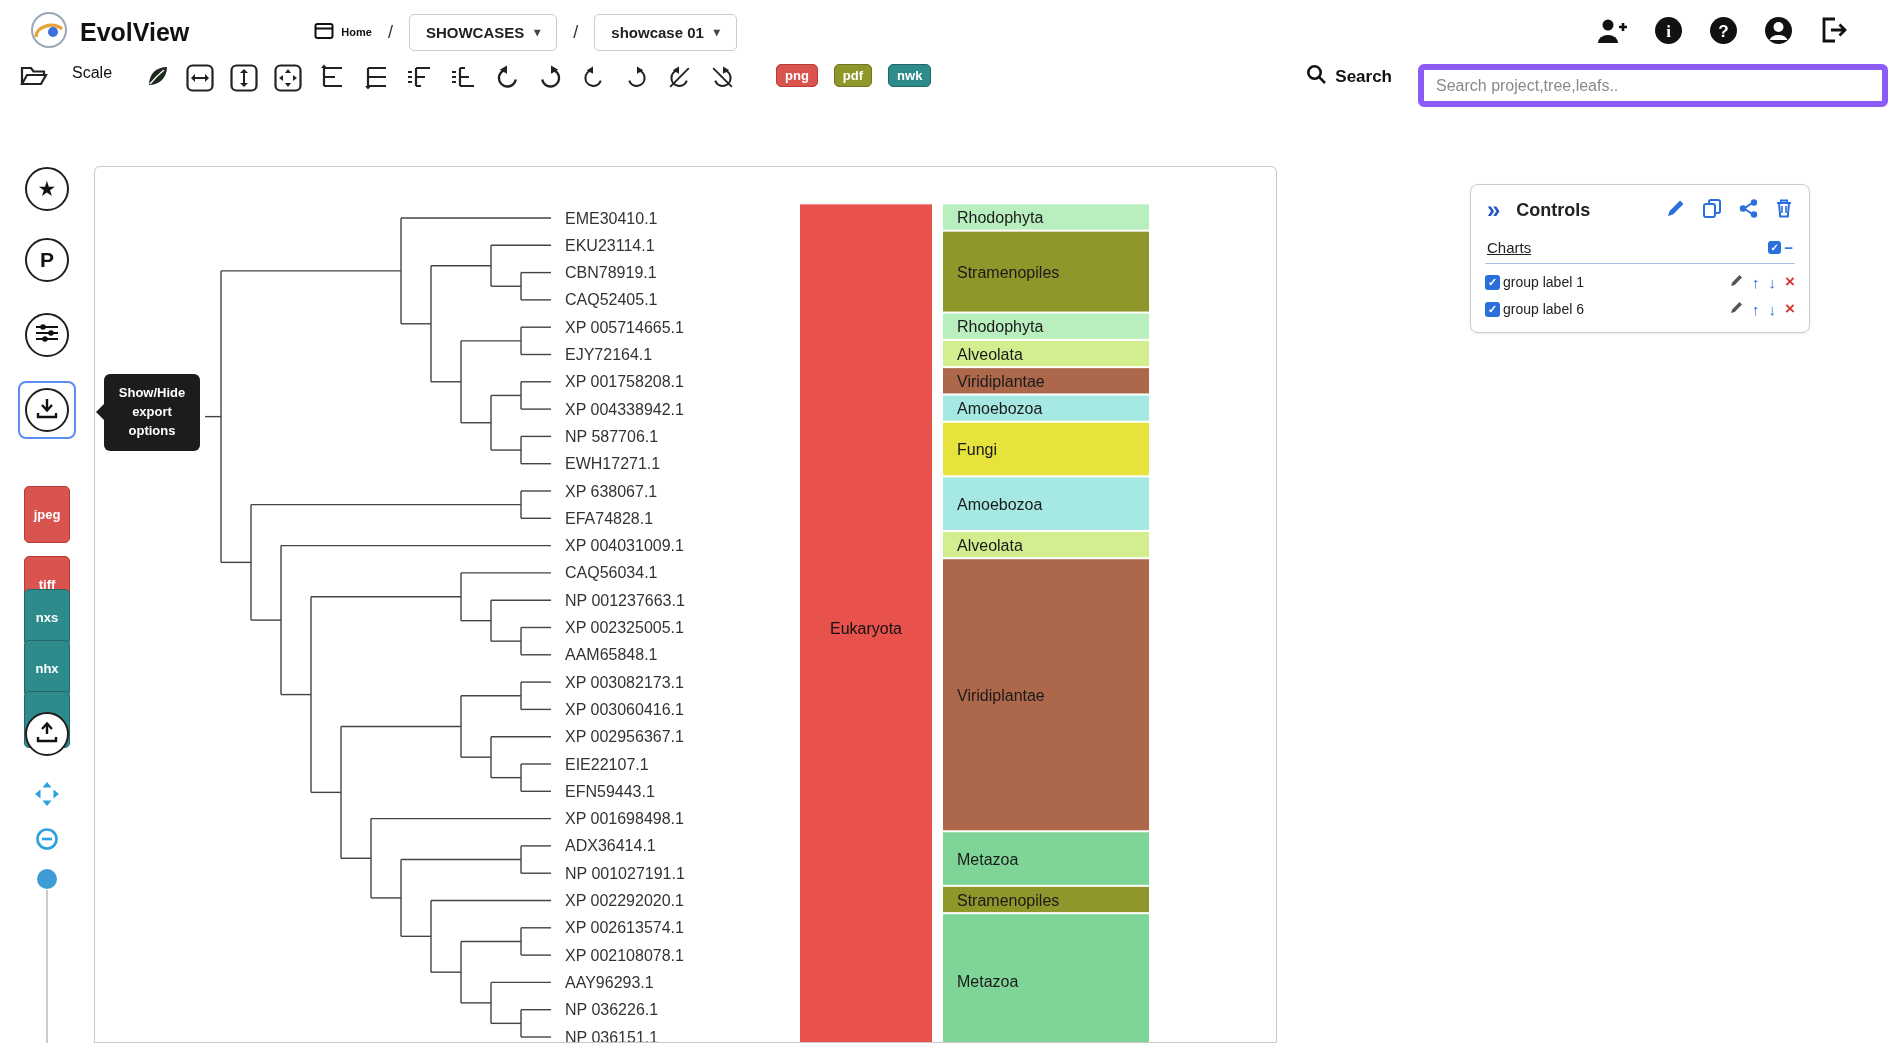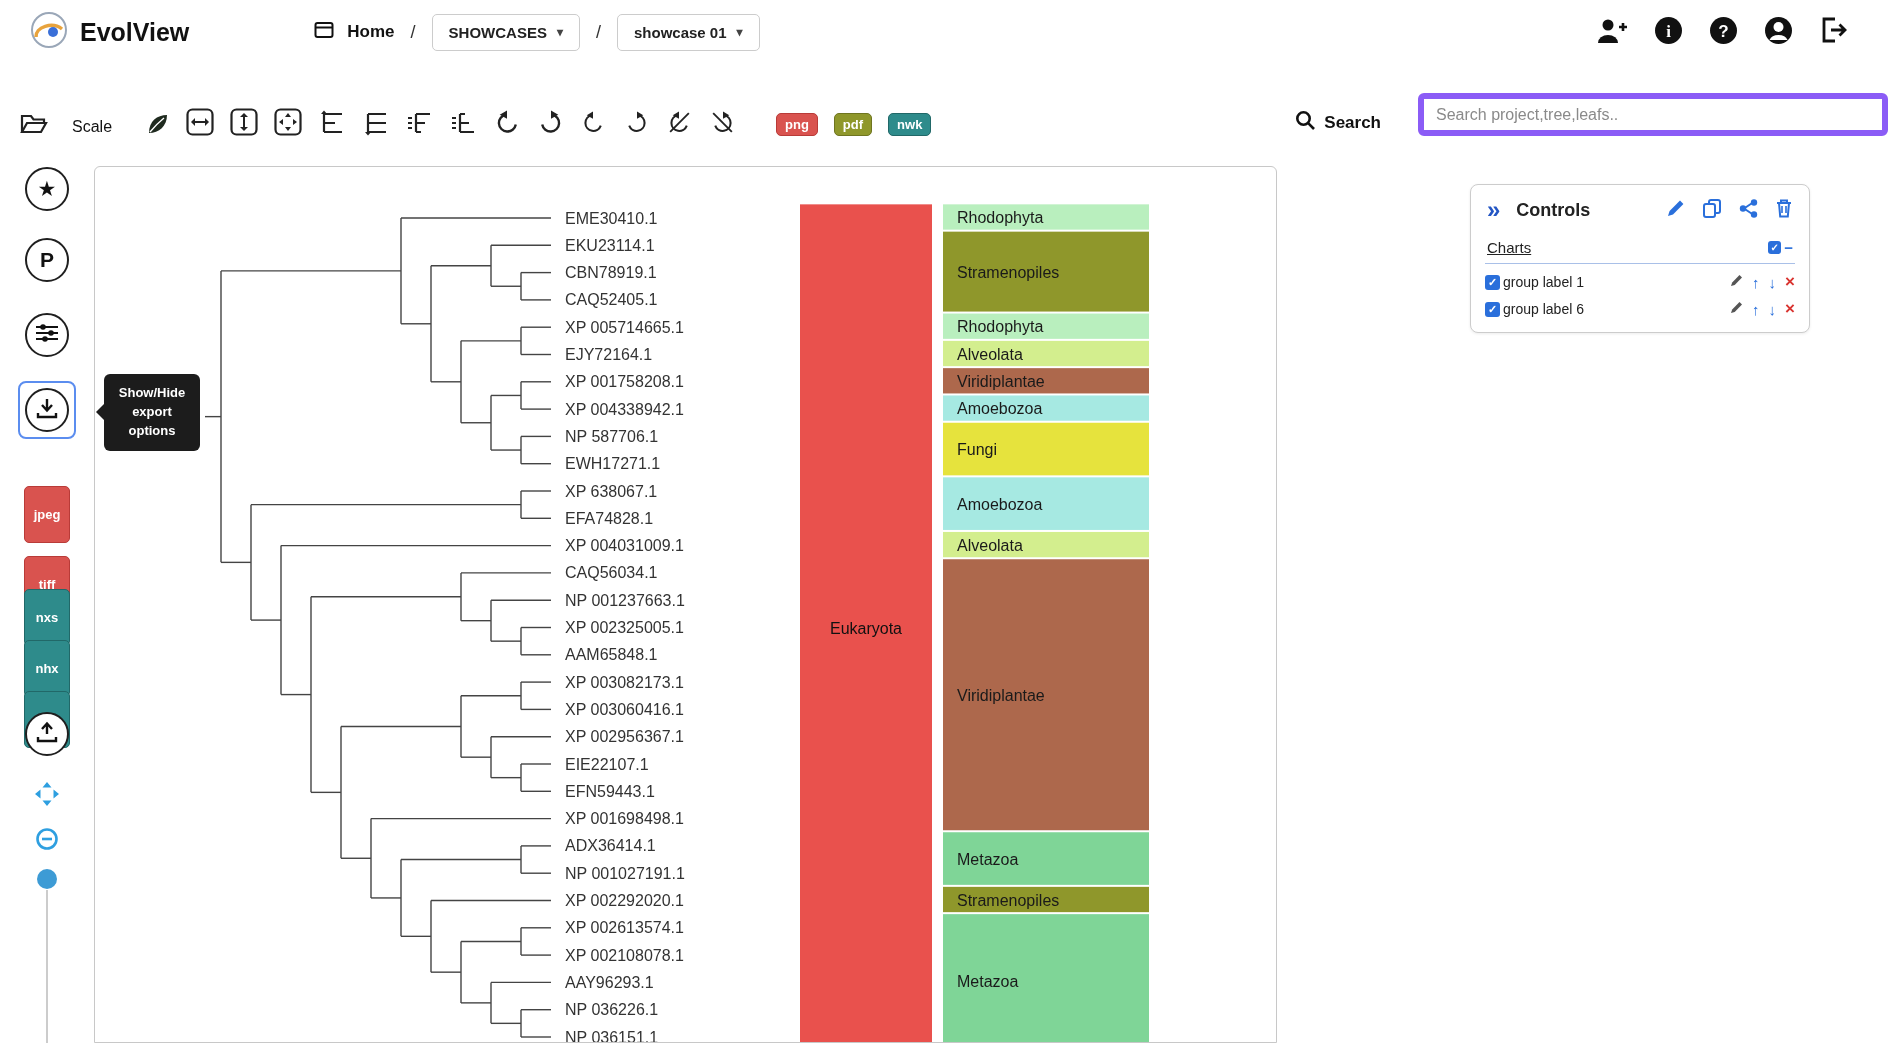--- a/index.html
+++ b/index.html
@@ -5,39 +5,39 @@
   * { margin:0; padding:0; box-sizing:border-box; }
   html,body { width:1897px; height:1043px; background:#fff; overflow:hidden;
               font-family:"Liberation Sans", sans-serif; color:#222; position:relative; }
 
   
   .topbar { position:absolute; top:0; left:0; width:1897px; height:64px;
             display:flex; align-items:center; padding-left:28px; background:#fff; }
   .logo-wrap { display:flex; align-items:center; gap:10px; }
   .app-name { font-size:25px; font-weight:bold; color:#111; }
   .breadcrumb { display:flex; align-items:center; margin-left:125px; gap:16px; }
-  .crumb-home { display:flex; align-items:center; gap:13px; font-size:17px; font-weight:600; color:#111; }
+  .crumb-home { display:flex; align-items:center; gap:7px; font-size:11px; font-weight:600; color:#111; }
   .crumb-slash { font-size:18px; color:#333; }
   .crumb-dd { display:flex; align-items:center; gap:10px; border:1px solid #ccc; border-radius:5px;
               padding:9px 16px; font-size:15px; font-weight:600; color:#222; background:#fff; cursor:pointer; }
   .caret { font-size:12px; color:#444; }
   .top-actions { margin-left:auto; display:flex; align-items:center; gap:26px; padding-right:48px; }
   .top-actions .icon { cursor:pointer; }
 
   
   .toolbar { position:absolute; top:64px; left:0; width:1897px; height:72px;
-             display:flex; align-items:flex-end; background:#fff; }
+             display:flex; align-items:flex-start; background:#fff; }
   .ticon { margin-left:16px; display:flex; align-items:center; justify-content:center; cursor:pointer; }
   .scale-label { margin-left:24px; font-size:16px; color:#111; }
   .badge { border-radius:5px; color:#fff; font-weight:bold; font-size:13px; padding:3px 8px;
            display:inline-block; text-align:center; cursor:pointer; }
   .badge.red   { background:#d9534f; border:1px solid #b93b38; }
   .badge.olive { background:#8f972b; border:1px solid #6f7520; }
   .badge.teal  { background:#2e8b8b; border:1px solid #216868; }
-  .search-group { margin-left:auto; display:flex; align-items:center; gap:8px; margin-right:37px; cursor:pointer; }
+  .search-group { margin-left:auto; display:flex; align-items:center; gap:8px; margin-right:26px; cursor:pointer; }
   .search-group span { font-size:17px; font-weight:600; color:#111; }
   .search-input { width:470px; height:43px; border:6px solid #8b5cf6; border-radius:6px;
                   font-size:16px; color:#333; padding:0 12px; margin-right:9px; outline:none; }
   .search-input::placeholder { color:#8a8a8a; }
 
   
   .sidebar { position:absolute; top:0; left:0; width:94px; height:1043px; }
   .sb-item { position:absolute; left:0; width:94px; display:flex; justify-content:center; }
   .circle-btn { width:44px; height:44px; border:2.5px solid #1f1f1f; border-radius:50%;
                 background:#fff; display:flex; align-items:center; justify-content:center; cursor:pointer; }

